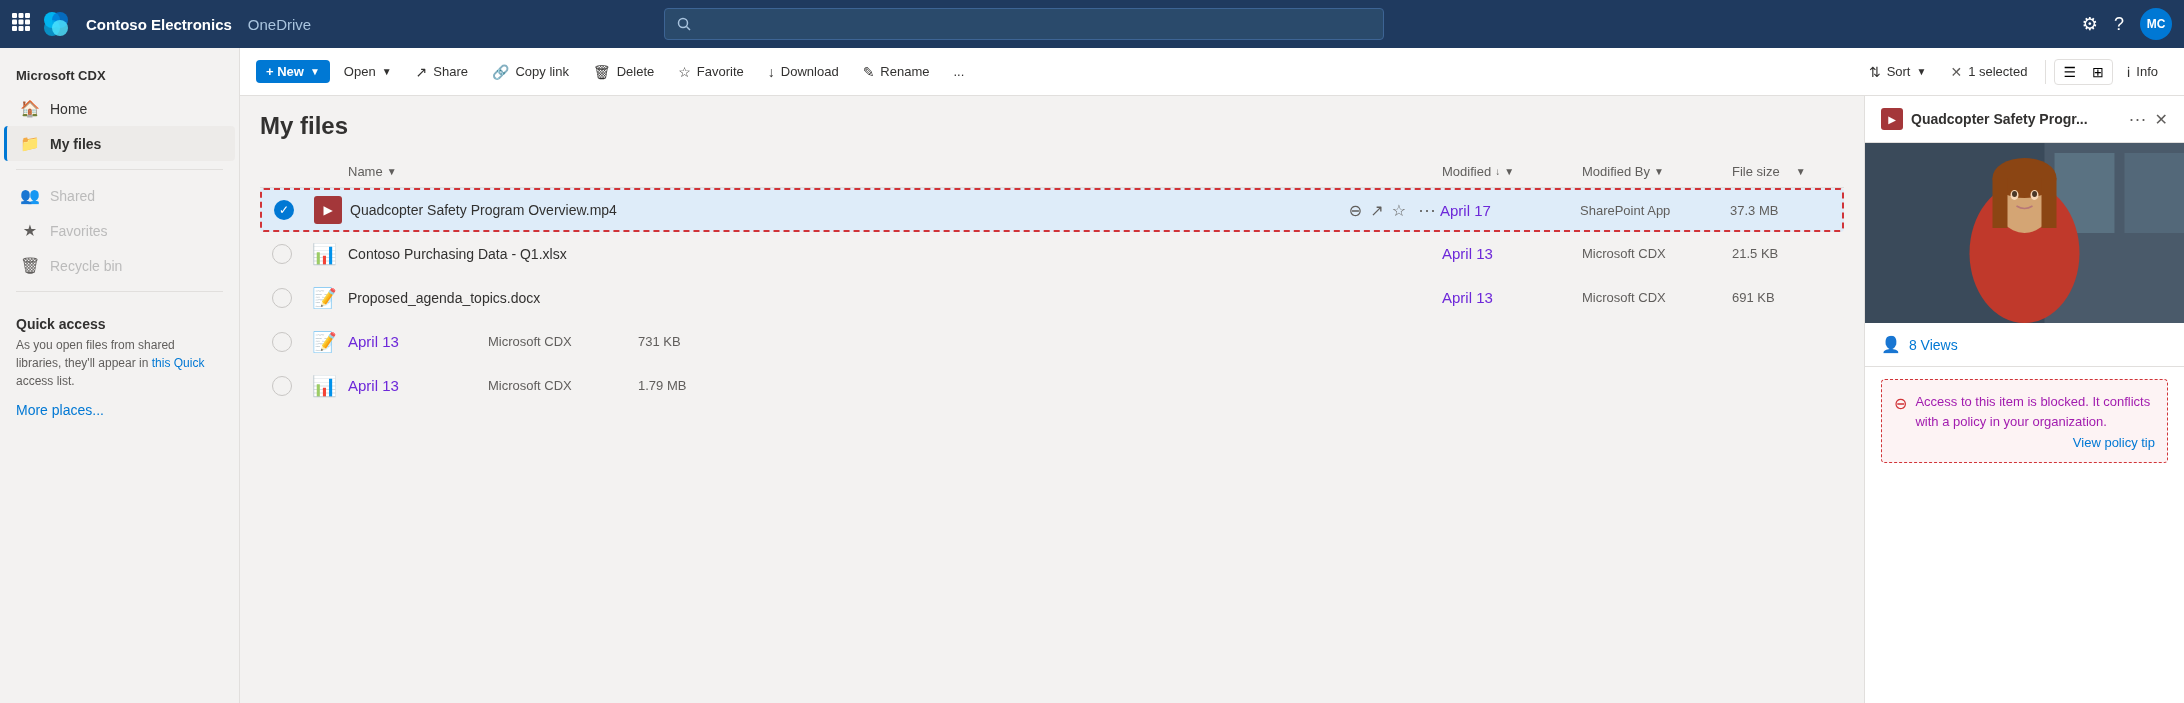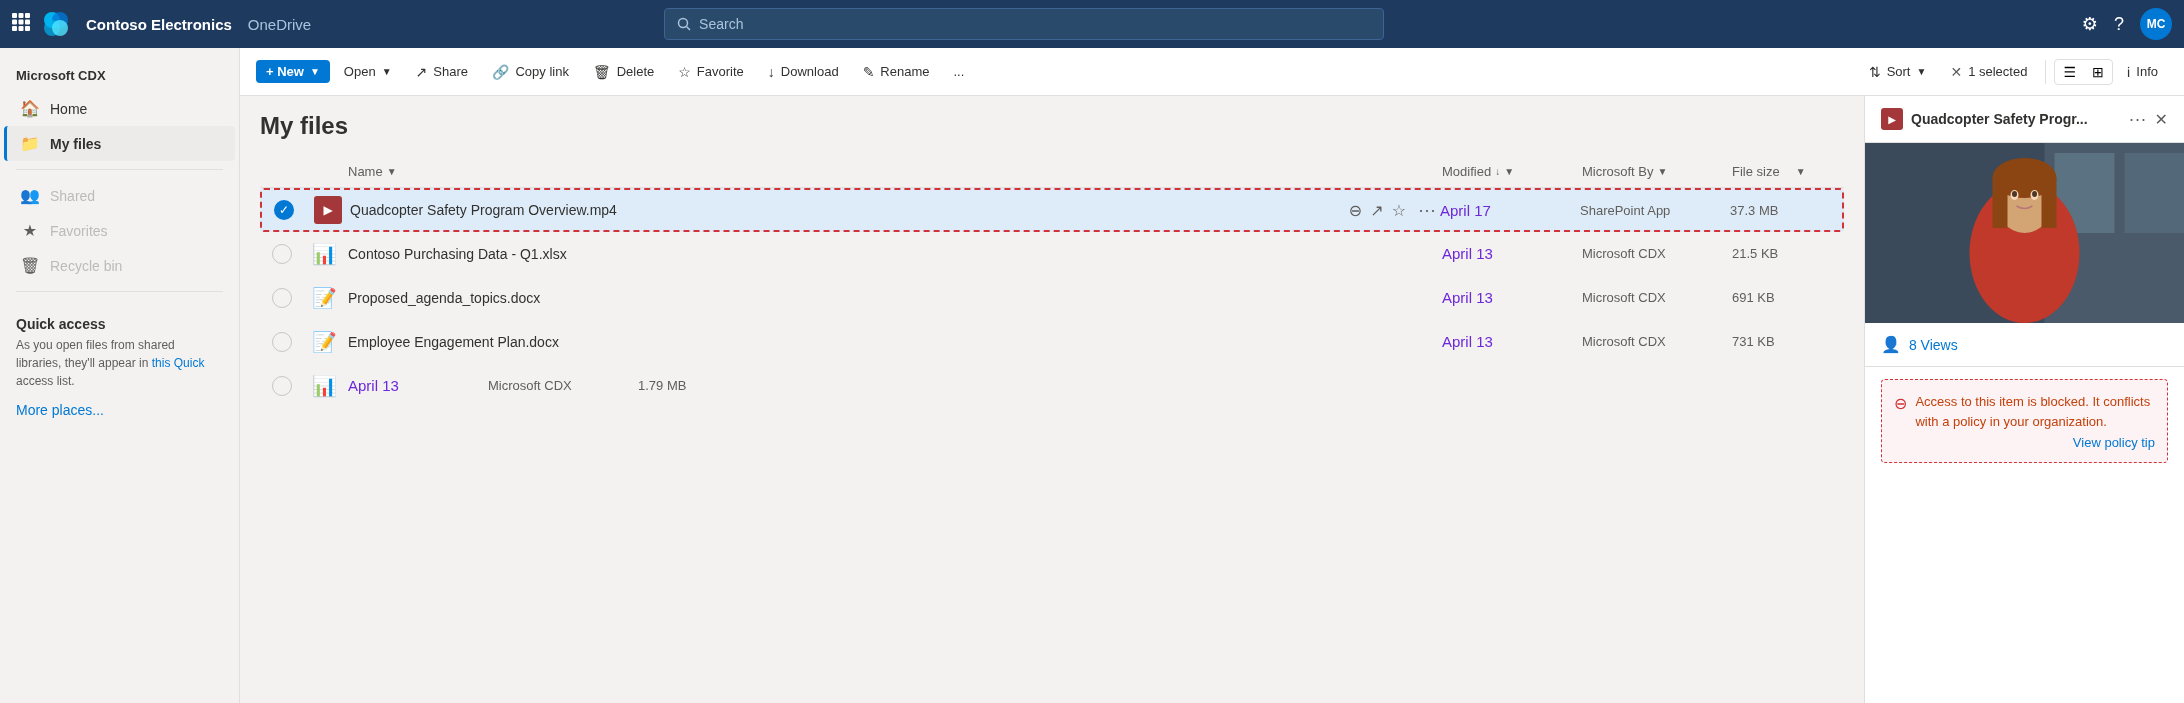--- a/index.html
+++ b/index.html
@@ -193,21 +193,21 @@
     .views-count { color: #0078d4; font-size: 14px; font-weight: 500; }
     .access-blocked {
       margin: 12px 16px;
       border: 1.5px dashed #d13438;
       border-radius: 4px;
       padding: 12px;
       background: #fdf3f4;
     }
     .access-blocked-header { display: flex; align-items: flex-start; gap: 8px; }
     .blocked-icon { color: #d13438; font-size: 16px; flex-shrink: 0; margin-top: 2px; }
-    .access-blocked-text { font-size: 13px; color: #c2410c; line-height: 1.5; margin-top: 24px; }
+    .access-blocked-text { font-size: 13px; color: #a21caf; line-height: 1.5; margin-top: 24px; }
     .access-blocked-link { color: #0078d4; text-decoration: none; font-size: 13px; display: block; margin-top: 4px; text-align: right; }
 
     .sort-btn { display: flex; align-items: center; gap: 6px; }
     .chevron { font-size: 10px; }
     .video-badge {
       width: 28px;
       height: 28px;
       background: #a4373a;
       border-radius: 3px;
       display: flex;
@@ -255,21 +255,20 @@
       <circle cx="18" cy="18" r="8" fill="#50e6ff" opacity="0.8"></circle>
     </svg>
     <span class="brand-name">Contoso Electronics</span>
     <span class="app-name">OneDrive</span>
   </div>
   <div class="search-box">
     <svg width="14" height="14" viewBox="0 0 14 14" fill="#a9c4de">
       <circle cx="6" cy="6" r="4.5" stroke="#a9c4de" stroke-width="1.5" fill="none"></circle>
       <line x1="9.5" y1="9.5" x2="13" y2="13" stroke="#a9c4de" stroke-width="1.5"></line>
     </svg>
-    <input type="text" placeholder="Search" style="">
   </div>
   <div class="nav-icons">
     <span class="nav-icon">⚙</span>
     <span class="nav-icon">?</span>
     <div class="avatar">MC</div>
   </div>
 </div>
 
 <div class="main-layout">
 
@@ -375,21 +374,21 @@
           <div class="col-name">
             <span>Name</span>
             <span style="font-size:10px;">▼</span>
           </div>
           <div class="col-modified">
             <span>Modified</span>
             <span style="font-size:10px;">↓</span>
             <span style="font-size:10px;">▼</span>
           </div>
           <div class="col-modifiedby">
-            <span>Microsoft By</span>
+            <span>Modified By</span>
             <span style="font-size:10px;">▼</span>
           </div>
           <div class="col-size">
             <span>File size</span>
             <span style="font-size:10px;">▼</span>
           </div>
         </div>
 
         <div class="file-row selected">
           <div class="col-check">
@@ -442,23 +441,20 @@
           <div class="file-size">691 KB</div>
         </div>
 
         <div class="file-row">
           <div class="col-check">
             <div class="check-empty"></div>
           </div>
           <div class="col-icon">
             <span style="font-size:20px; color:#2b579a;">📝</span>
           </div>
-          <div class="col-name">
-            <span class="file-name">Employee Engagement Plan.docx</span>
-          </div>
           <div class="file-date">April 13</div>
           <div class="file-by">Microsoft CDX</div>
           <div class="file-size">731 KB</div>
         </div>
 
         <div class="file-row">
           <div class="col-check">
             <div class="check-empty"></div>
           </div>
           <div class="col-icon">

